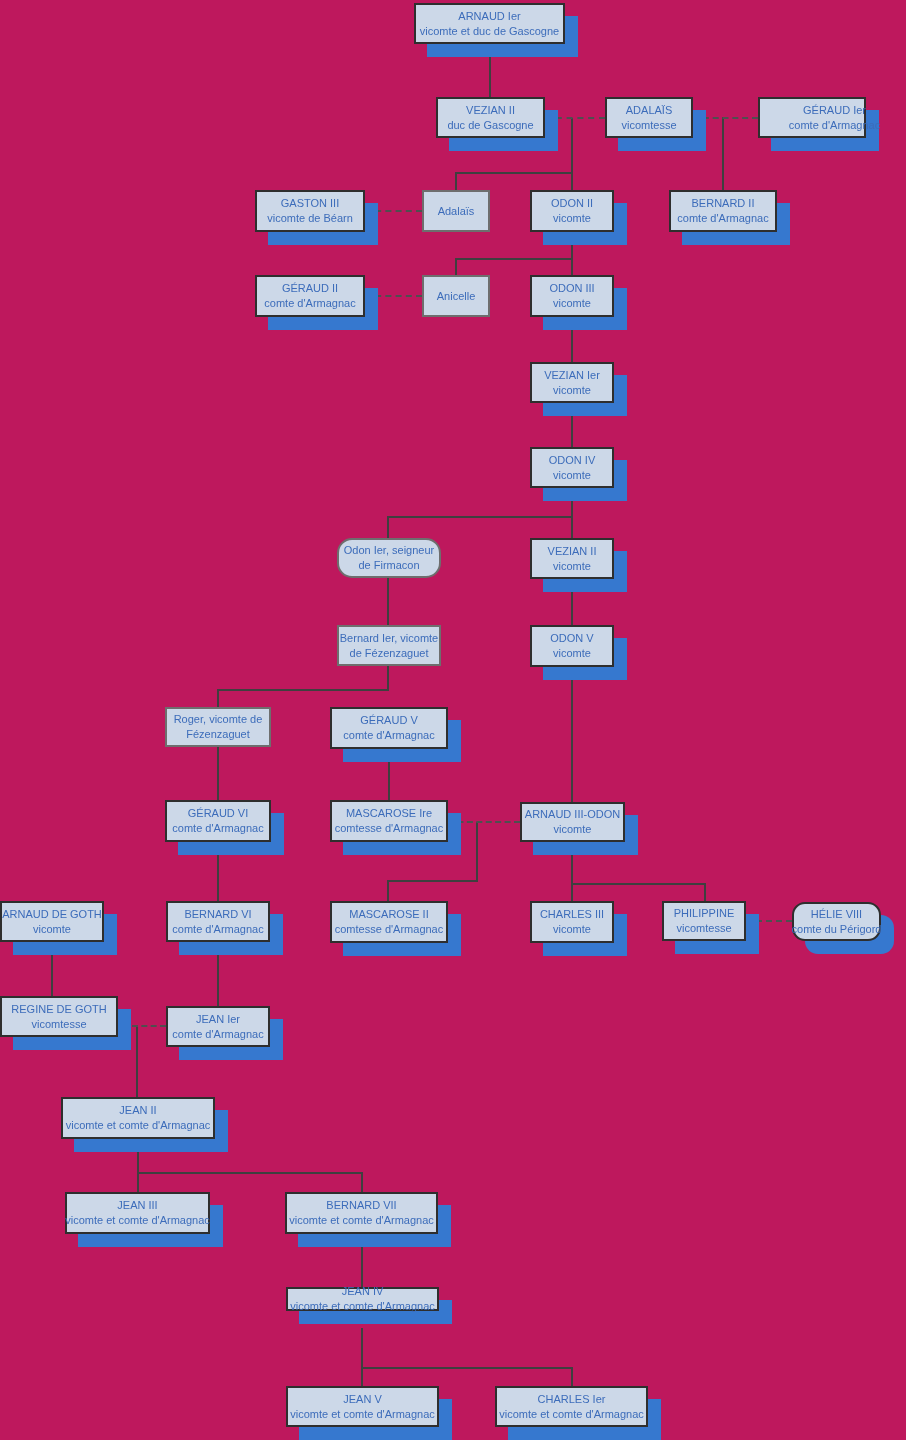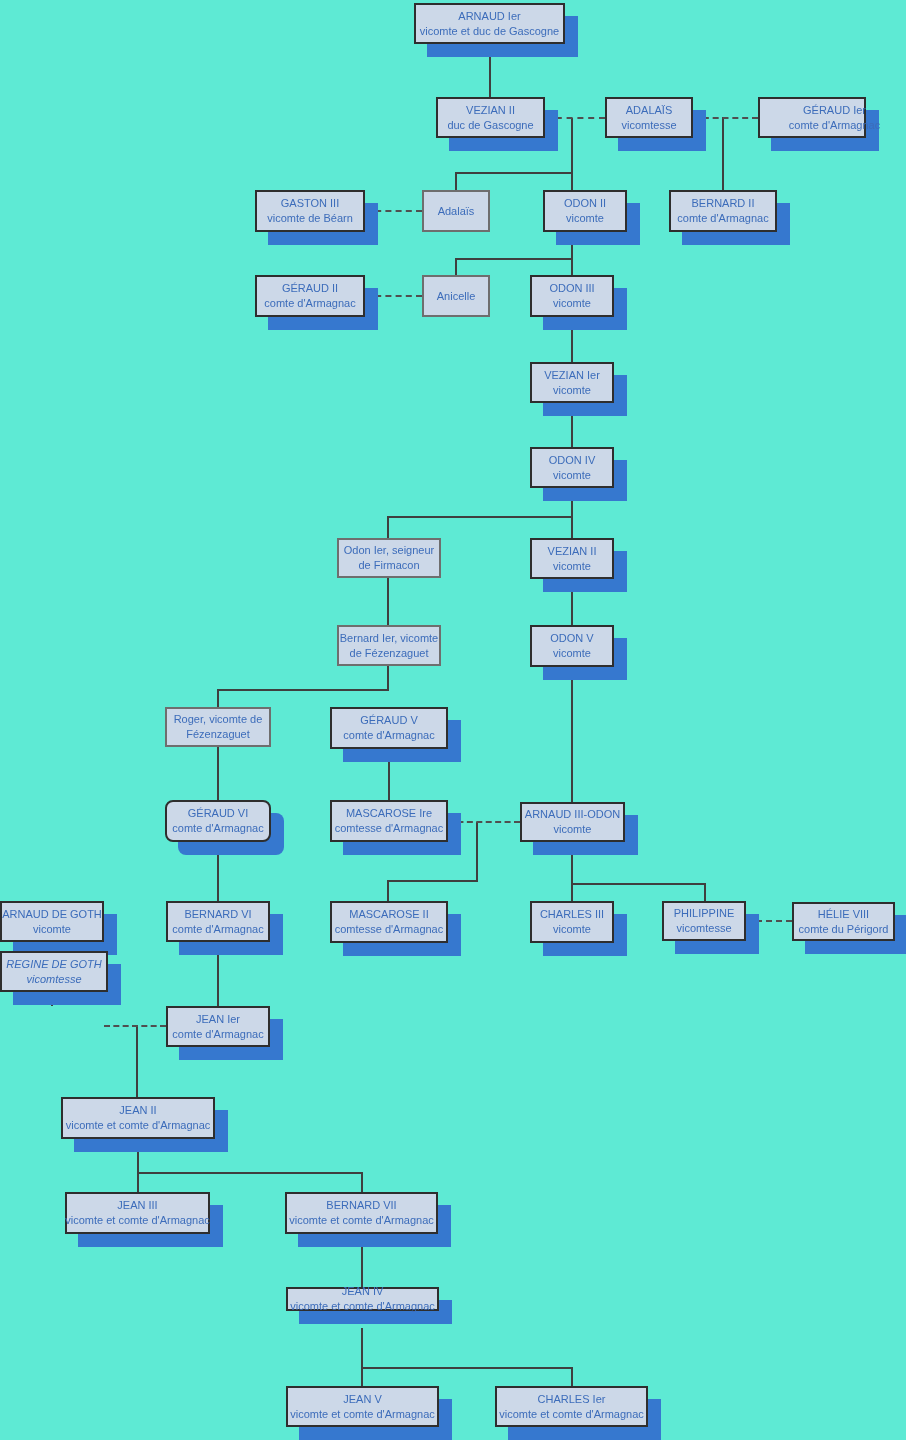--- a/index.html
+++ b/index.html
@@ -1,20 +1,20 @@
 <!DOCTYPE html>
 <html><head>
 <meta charset="utf-8">
 <style>
   html, body { margin: 0; padding: 0; background: #ffffff; }
   #canvas {
     position: relative;
     width: 906px;
     height: 1440px;
-    background: #5eead4;
+    background: #be185d;
     overflow: hidden;
     font-family: "Liberation Sans", sans-serif;
   }
   .node {
     position: absolute;
     box-sizing: border-box;
     background: #ccd8e8;
     border: 2px solid #2e2e2e;
     box-shadow: 13px 13px 0 #3678cf;
     display: flex;
@@ -110,21 +110,21 @@
       <span>GÉRAUD Ier</span>
       <span>comte d'Armagnac</span>
     </div>
     <div class="node" style="left: 255px; top: 190px; width: 110px; height: 42px;">
       <span>GASTON III</span>
       <span>vicomte de Béarn</span>
     </div>
     <div class="node plain" style="left: 422px; top: 190px; width: 68px; height: 42px;">
       <span>Adalaïs</span>
     </div>
-    <div class="node" style="left: 530px; top: 190px; width: 84px; height: 42px; margin-left: 13px;">
+    <div class="node" style="left: 530px; top: 190px; width: 84px; height: 42px;">
       <span>ODON II</span>
       <span>vicomte</span>
     </div>
     <div class="node" style="left: 669px; top: 190px; width: 108px; height: 42px;">
       <span>BERNARD II</span>
       <span>comte d'Armagnac</span>
     </div>
     <div class="node" style="left: 255px; top: 275px; width: 110px; height: 42px;">
       <span>GÉRAUD II</span>
       <span>comte d'Armagnac</span>
@@ -137,21 +137,21 @@
       <span>vicomte</span>
     </div>
     <div class="node" style="left: 530px; top: 362px; width: 84px; height: 41px;">
       <span>VEZIAN Ier</span>
       <span>vicomte</span>
     </div>
     <div class="node" style="left: 530px; top: 447px; width: 84px; height: 41px;">
       <span>ODON IV</span>
       <span>vicomte</span>
     </div>
-    <div class="node plain" style="left: 337px; top: 538px; width: 104px; height: 40px;">
+    <div class="node plain" style="left: 337px; top: 538px; width: 104px; height: 40px; border-radius: 15px;">
       <span>Odon Ier, seigneur</span>
       <span>de Firmacon</span>
     </div>
     <div class="node" style="left: 530px; top: 538px; width: 84px; height: 41px;">
       <span>VEZIAN II</span>
       <span>vicomte</span>
     </div>
     <div class="node plain" style="left: 337px; top: 625px; width: 104px; height: 41px;">
       <span>Bernard Ier, vicomte</span>
       <span>de Fézenzaguet</span>
@@ -161,21 +161,21 @@
       <span>vicomte</span>
     </div>
     <div class="node plain" style="left: 165px; top: 707px; width: 106px; height: 40px;">
       <span>Roger, vicomte de</span>
       <span>Fézenzaguet</span>
     </div>
     <div class="node" style="left: 330px; top: 707px; width: 118px; height: 42px;">
       <span>GÉRAUD V</span>
       <span>comte d'Armagnac</span>
     </div>
-    <div class="node" style="left: 165px; top: 800px; width: 106px; height: 42px; border-radius: 8px;">
+    <div class="node" style="left: 165px; top: 800px; width: 106px; height: 42px;">
       <span>GÉRAUD VI</span>
       <span>comte d'Armagnac</span>
     </div>
     <div class="node" style="left: 330px; top: 800px; width: 118px; height: 42px;">
       <span>MASCAROSE Ire</span>
       <span>comtesse d'Armagnac</span>
     </div>
     <div class="node" style="left: 520px; top: 802px; width: 105px; height: 40px;">
       <span>ARNAUD III-ODON</span>
       <span>vicomte</span>
@@ -193,25 +193,25 @@
       <span>comtesse d'Armagnac</span>
     </div>
     <div class="node" style="left: 530px; top: 901px; width: 84px; height: 42px;">
       <span>CHARLES III</span>
       <span>vicomte</span>
     </div>
     <div class="node" style="left: 662px; top: 901px; width: 84px; height: 40px;">
       <span>PHILIPPINE</span>
       <span>vicomtesse</span>
     </div>
-    <div class="node" style="left: 792px; top: 902px; width: 103px; height: 39px;">
+    <div class="node" style="left: 792px; top: 902px; width: 89px; height: 39px; border-radius: 13px;">
       <span>HÉLIE VIII</span>
       <span>comte du Périgord</span>
     </div>
-    <div class="node" style="left: 0px; top: 951px; width: 108px; height: 41px; font-style: italic;">
+    <div class="node" style="left: 0px; top: 996px; width: 118px; height: 41px;">
       <span>REGINE DE GOTH</span>
       <span>vicomtesse</span>
     </div>
     <div class="node" style="left: 166px; top: 1006px; width: 104px; height: 41px;">
       <span>JEAN Ier</span>
       <span>comte d'Armagnac</span>
     </div>
     <div class="node" style="left: 61px; top: 1097px; width: 154px; height: 42px;">
       <span>JEAN II</span>
       <span>vicomte et comte d'Armagnac</span>

